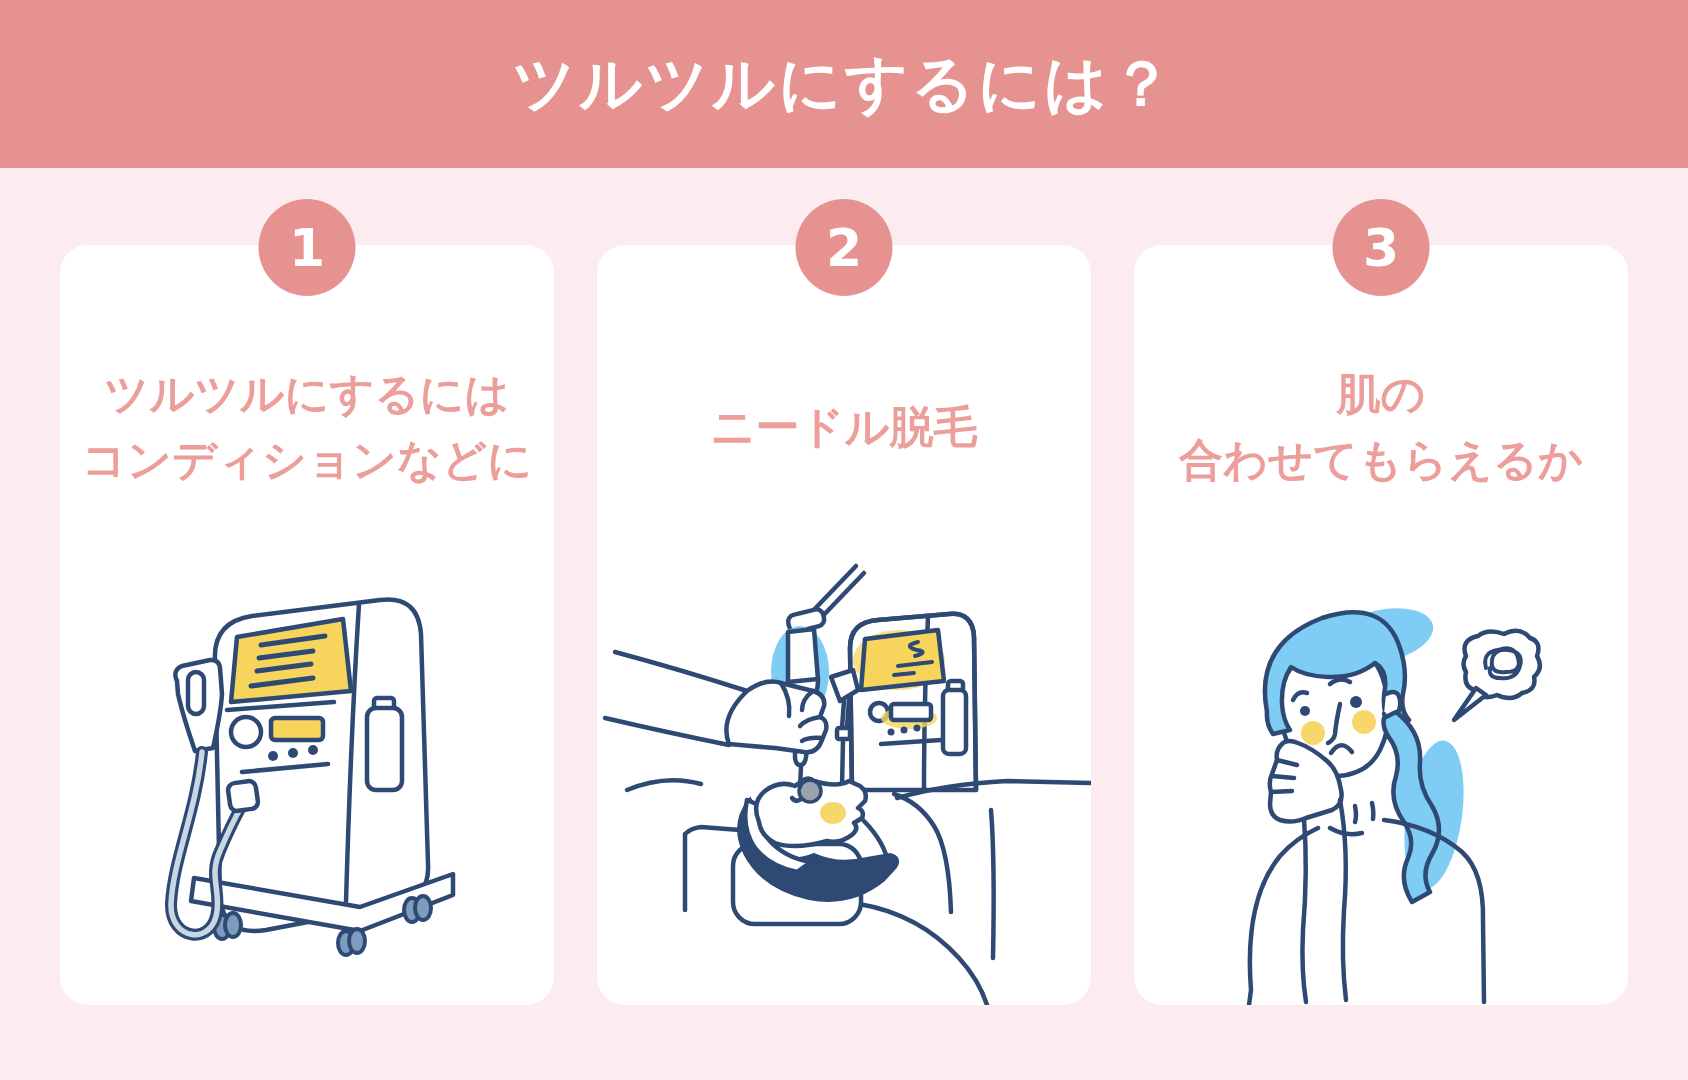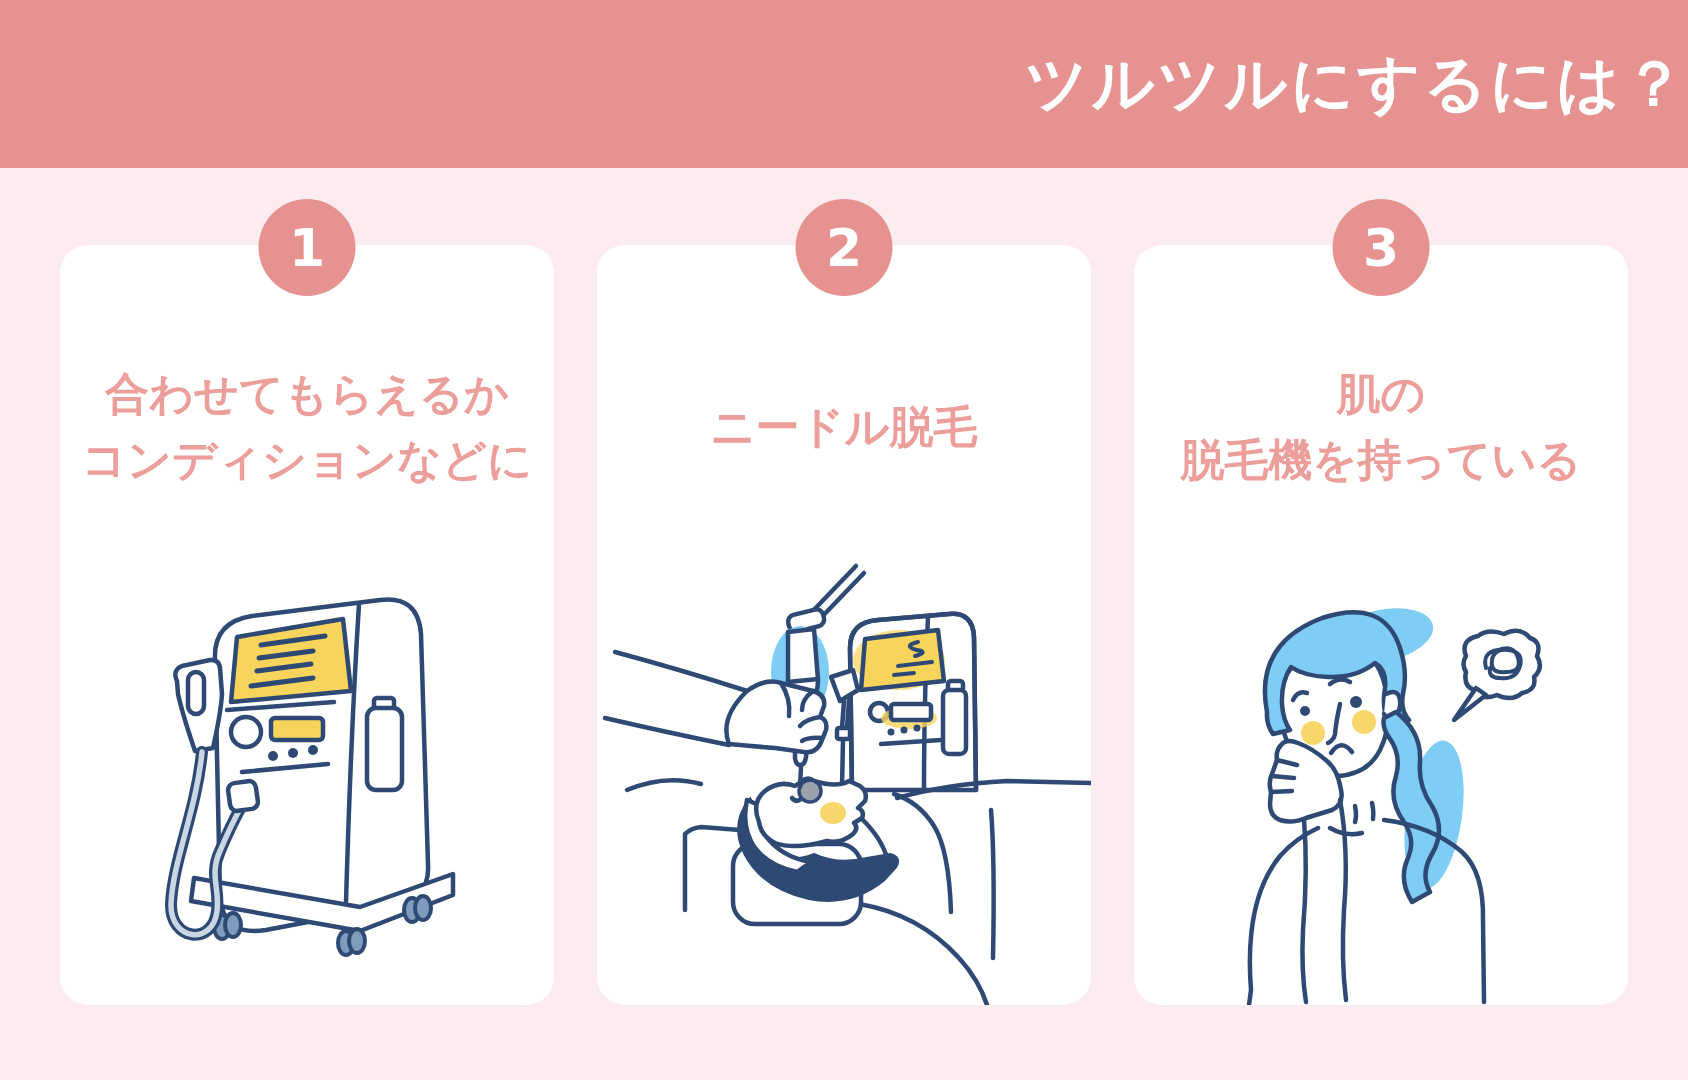--- a/index.html
+++ b/index.html
@@ -2,21 +2,21 @@
 <html><head>
 <meta charset="utf-8">
 <style>
   html,body{margin:0;padding:0;background:#fdecef;}
   .canvas{
     position:relative;width:1688px;height:1080px;background:#fdecef;
     overflow:hidden;font-family:"DejaVu Sans","Liberation Sans",sans-serif;
   }
   .header{
     position:absolute;top:0;left:0;width:1688px;height:168px;background:#e59290;
-    display:flex;align-items:center;justify-content:flex-end;font-family:Liberation Serif, serif;
+    display:flex;align-items:center;justify-content:center;font-family:Liberation Serif, serif;
   }
   .title{color:#ffffff;font-size:62px;font-weight:800;letter-spacing:3px;}
   .card{
     position:absolute;top:245px;width:494px;height:760px;background:#ffffff;
     border-radius:28px;
   }
   .card-1{left:60px;} .card-2{left:597px;} .card-3{left:1134px;}
   .badge{
     position:absolute;top:-46px;left:50%;transform:translateX(-50%);
     width:97px;height:97px;border-radius:50%;background:#e59290;
@@ -39,21 +39,21 @@
 
 <div class="canvas">
 
   <div class="header">
     <div class="title">ツルツルにするには？</div>
   </div>
 
   <div class="card card-1">
     <div class="badge">1</div>
     <div class="card-text">
-      <span>合わせてもらえるか</span>
+      <span>ツルツルにするには</span>
       <span>コンディションなどに</span>
     </div>
     <svg class="illus" viewBox="0 0 494 445">
 
       <path class="fw" d="M160,336 L155,100 Q153,62 192,56 L320,40 Q358,35 361,74 L368,304 Q370,338 337,345 L206,370 Q163,377 160,336 Z"></path>
       <path class="ln" d="M299,44 Q291,170 286,342"></path>
 
       <path class="fy" d="M177,77 L283,59 L291,131 L171,142 Z"></path>
       <path class="ln" style="stroke-width:5" d="M201,85 L265,76 M199,98 L253,91 M197,111 L251,104 M191,126 L253,118"></path>
       <path class="ln" d="M167,150 L274,142"></path>
@@ -140,21 +140,21 @@
       <path class="ln" d="M18,92 Q85,110 150,131 M8,158 Q68,172 132,185"></path>
       <path class="fw" d="M150,131 Q168,118 184,123 L216,131 Q229,135 227,146 L223,157 Q231,160 229,170 L225,180 Q220,194 207,192 L178,188 Q152,186 132,184 Q122,158 150,131 Z"></path>
       <path class="ln" d="M216,131 Q205,139 205,150 M223,157 Q209,159 203,166 M225,178 Q211,177 205,181 M184,123 Q194,139 192,156"></path>
     </svg>
   </div>
 
   <div class="card card-3">
     <div class="badge">3</div>
     <div class="card-text">
       <span>肌の</span>
-      <span>脱毛機を持っている</span>
+      <span>合わせてもらえるか</span>
     </div>
     <svg class="illus" viewBox="0 0 494 445">
 
       <ellipse cx="248" cy="76" rx="52" ry="26" fill="#7fccf5" transform="rotate(-12 248 76)"></ellipse>
       <ellipse cx="300" cy="255" rx="28" ry="75" fill="#7fccf5" transform="rotate(8 300 255)"></ellipse>
 
       <path class="fw" d="M150,118 Q140,160 158,192 Q176,218 204,216 Q234,214 246,190 Q258,166 253,136 Q250,116 242,104 L160,104 Z"></path>
 
       <path d="M133,152 Q120,84 188,58 Q250,38 266,88 Q274,112 269,134 Q266,150 275,160 L257,170 Q247,150 251,128 Q253,110 241,103 Q222,118 194,117 Q170,116 157,107 Q147,122 148,144 Q149,160 156,170 L139,174 Q132,164 133,152 Z" fill="#7fccf5" stroke="#2e4a74" stroke-width="4.5" stroke-linejoin="round"></path>
       <path class="fw" d="M252,134 Q264,128 266,140 Q268,152 258,158 Q252,160 250,154"></path>

